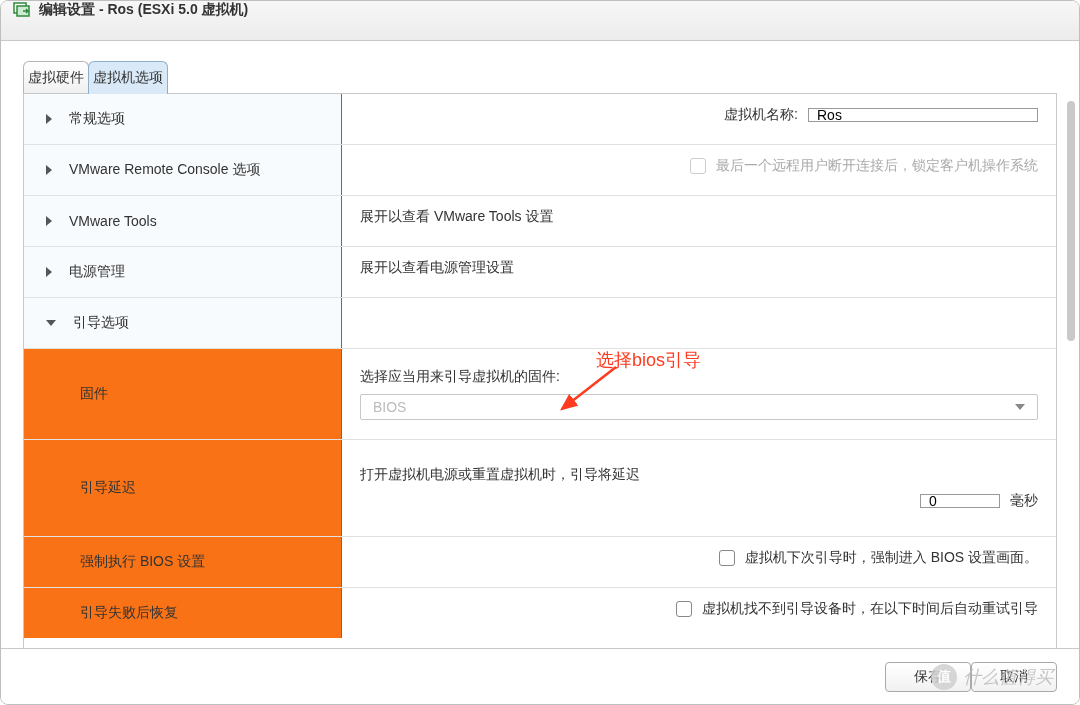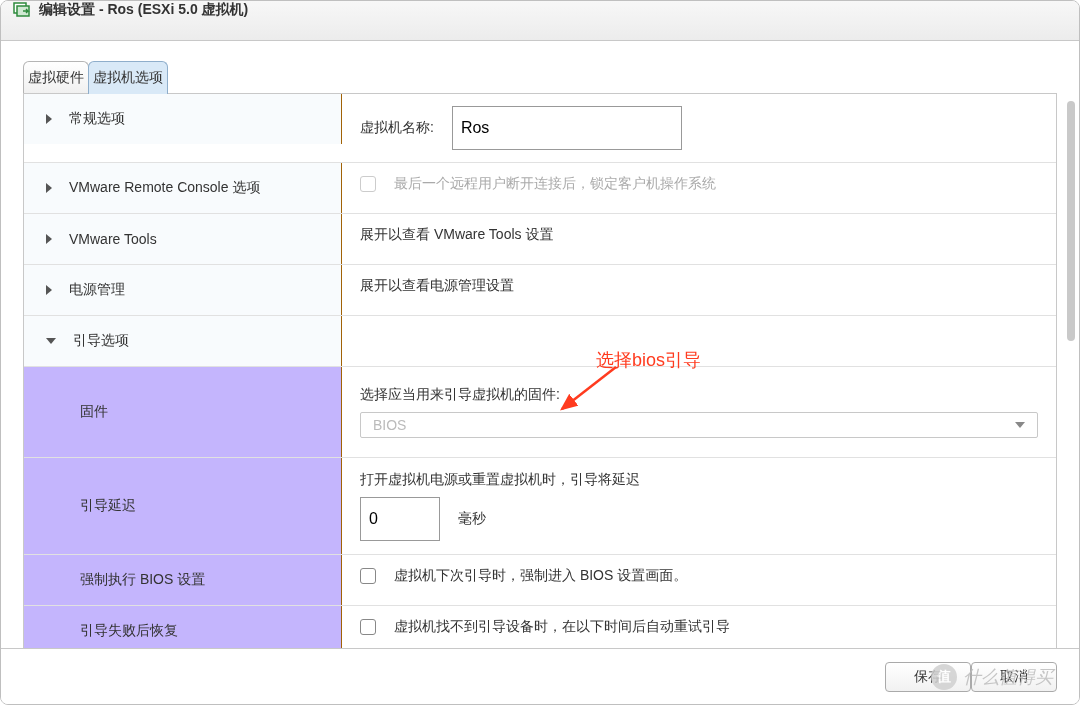--- a/index.html
+++ b/index.html
@@ -88,21 +88,21 @@
   .cell-left {
     width: 318px;
     padding: 14px 10px 14px 22px;
     background: #f8fbfd;
     border-right: 1px solid #a16207;
     display: flex; align-items: center;
     color: #333;
     min-height: inherit;
     gap: 7px;
   }
-  .row.sub .cell-left { background: #c4b5fd; }
+  .row.sub .cell-left { background: #f97316; }
   .caret {
     display: inline-block;
     width: 0; height: 0;
     margin-right: 10px;
   }
   .caret.right {
     border-top: 5px solid transparent;
     border-bottom: 5px solid transparent;
     border-left: 6px solid #555;
   }
@@ -111,26 +111,26 @@
     border-right: 5px solid transparent;
     border-top: 6px solid #555;
   }
   .cell-right {
     flex: 1;
     padding: 12px 18px;
     display: flex; flex-direction: column; justify-content: center;
     gap: 8px;
     color: #333;
   }
-  .inline { display:flex; align-items:center; gap:18px; flex-wrap: wrap; }
+  .inline { display:flex; align-items:center; gap:10px; flex-wrap: wrap; justify-content: flex-end; }
   input[type="text"].text-input {
-    height: 44px;
+    height: 14px;
     border: 1px solid #999;
     padding: 2px 8px;
-    font-size: 16px;
+    font-size: 14px;
     width: 230px;
   }
   input[type="text"].small { width: 80px; }
   .checkbox {
     width: 16px; height: 16px;
     border: 1.5px solid #888;
     border-radius: 3px;
     display: inline-block;
     flex: none;
   }

